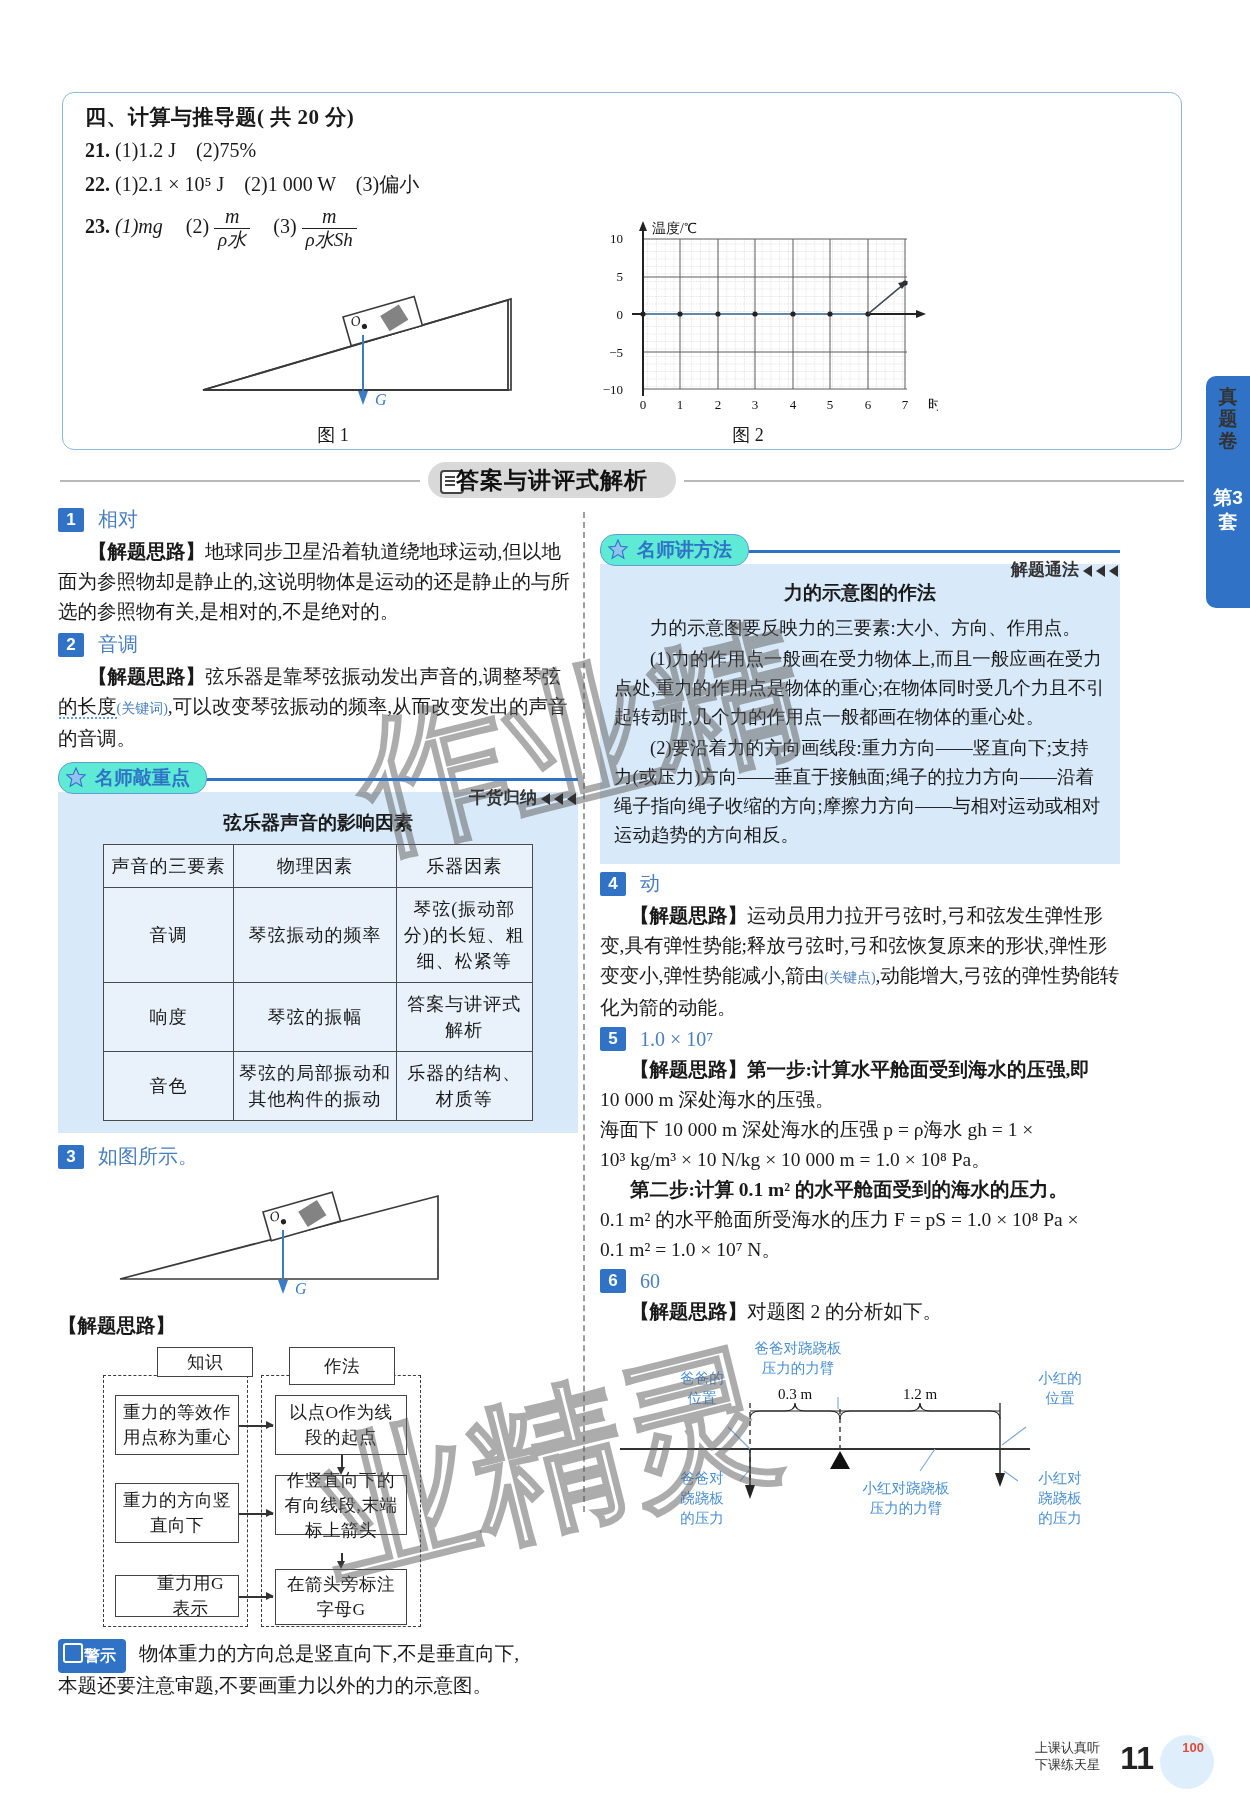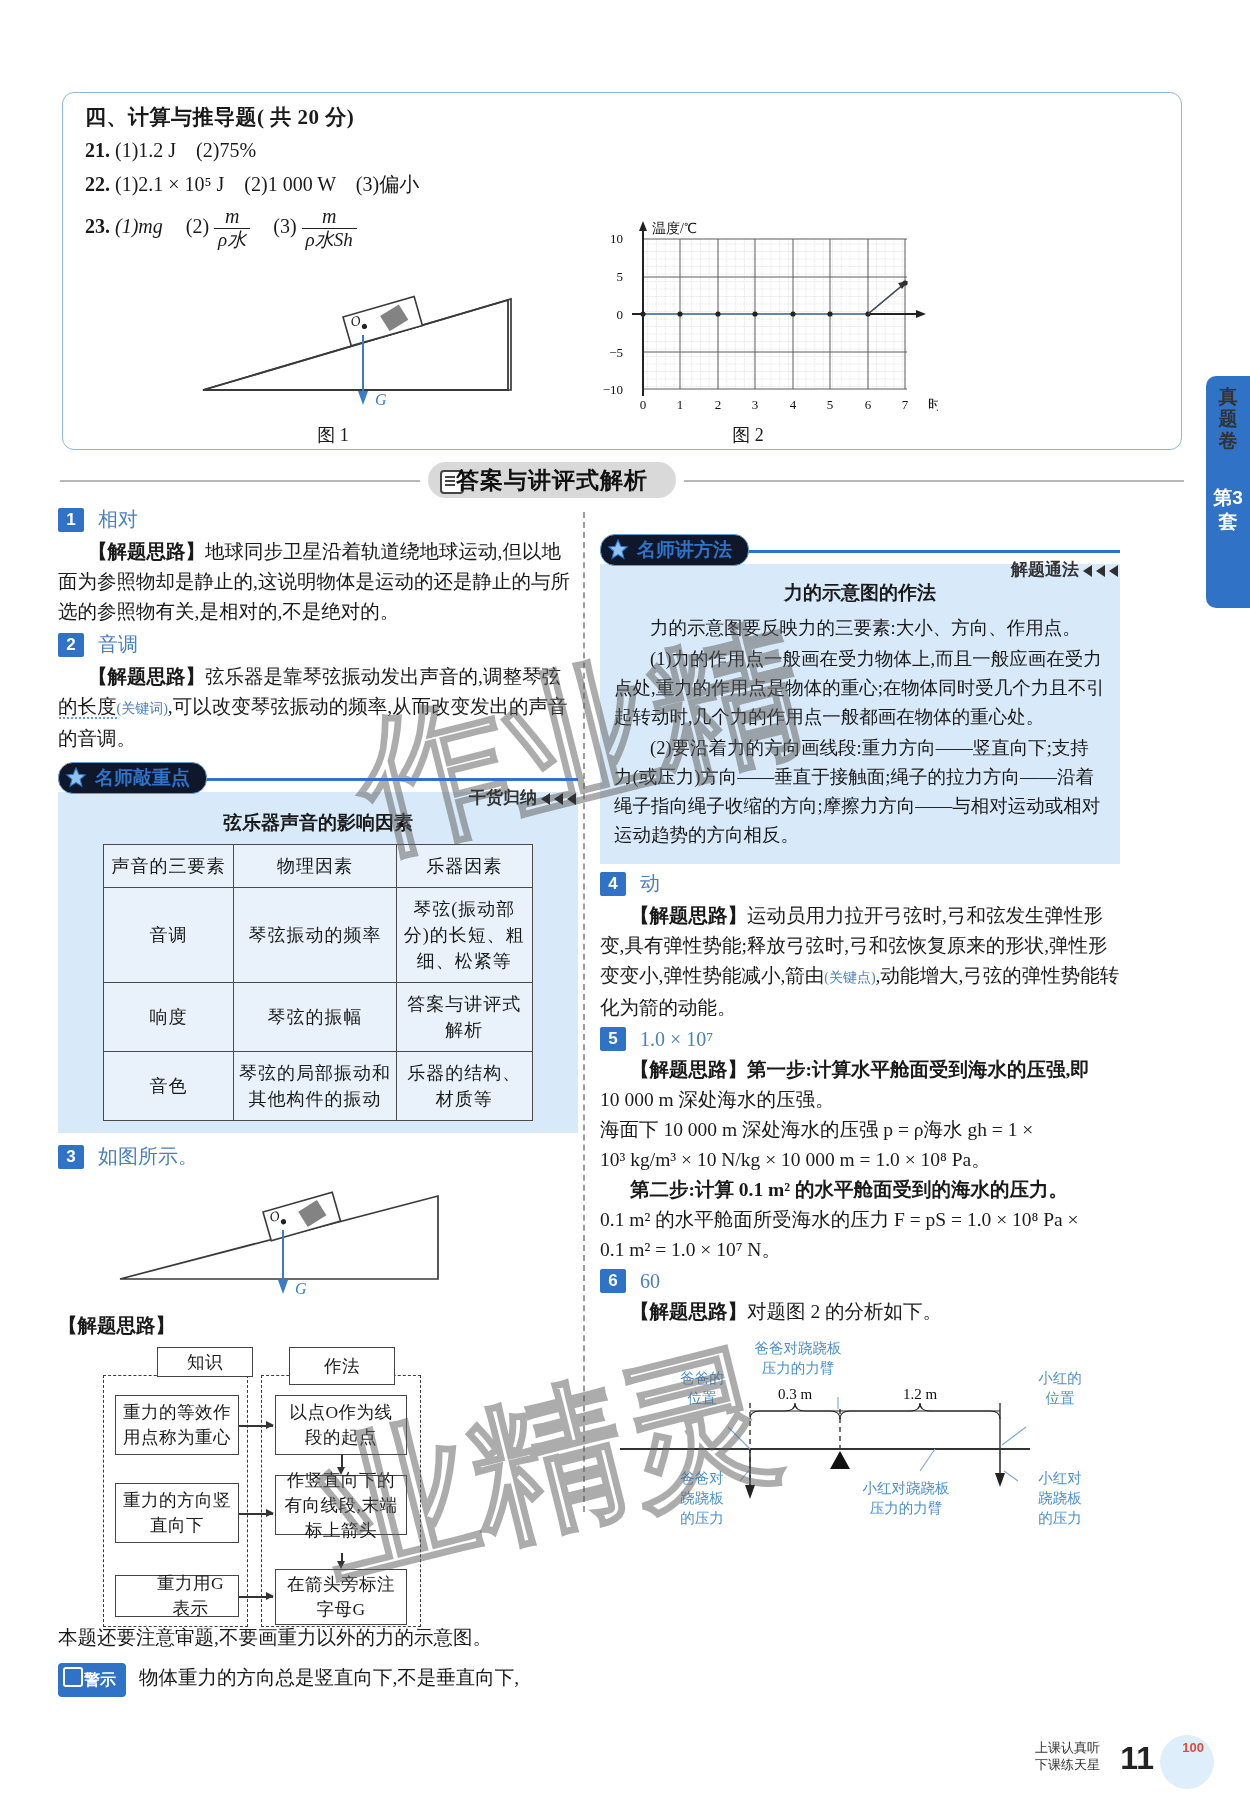--- a/index.html
+++ b/index.html
@@ -73,21 +73,21 @@
   .uline{border-bottom:0;background-image:
       radial-gradient(circle at 2px 2px, #6a9bd4 1px, transparent 1.2px);
       background-size:4px 4px;background-repeat:repeat-x;
       background-position:0 100%;padding-bottom:3px;}
 
   
   .tipbox{position:relative;margin:8px 0 6px 0;}
   .tip-head{position:relative;height:30px;}
   .tip-pill{
     display:inline-block;border:1.6px solid #5f9fd6;border-radius:15px;
-    background:#0f172a;padding:2px 16px 2px 36px;
+    background:#5eead4;padding:2px 16px 2px 36px;
     font-family:"Liberation Sans","DejaVu Sans",sans-serif;
     font-size:19px;font-weight:bold;color:#2f72c6;position:relative;z-index:3;
   }
   .tip-star{position:absolute;left:6px;top:4px;width:22px;height:22px;z-index:4;}
   .tip-rule{position:absolute;left:0;right:0;top:16px;height:3px;background:#2f72c6;z-index:1;}
   .tip-right{
     position:absolute;right:2px;top:24px;
     font-family:"Liberation Sans","DejaVu Sans",sans-serif;
     font-size:17px;font-weight:bold;color:#333;z-index:5;background:transparent;
   }
@@ -377,29 +377,29 @@
     <div class="fbox" style="left:172px;top:128px;width:132px;height:60px;">作竖直向下的有向线段,末端标上箭头</div>
     <div class="fbox" style="left:172px;top:222px;width:132px;height:56px;">在箭头旁标注字母G</div>
 
     <div class="farrow" style="left:136px;top:78px;width:34px;"></div>
     <div class="farrow" style="left:136px;top:166px;width:34px;"></div>
     <div class="farrow" style="left:136px;top:249px;width:34px;"></div>
     <div class="fvarrow" style="left:238px;top:108px;height:12px;"></div>
     <div class="fvarrow" style="left:238px;top:206px;height:8px;"></div>
   </div>
 
-  <p class="para" style="margin-top:-6px">
-    <span>本题还要注意审题,不要画重力以外的力的示意图。</span>
-  </p>
   <p class="para" style="margin-top:10px">
     <span class="warn-pill">
       <span class="warn-ico"></span>
       <span>警示</span>
     </span>
     <span style="margin-left:8px">物体重力的方向总是竖直向下,不是垂直向下,</span>
+  </p>
+  <p class="para" style="margin-top:-6px">
+    <span>本题还要注意审题,不要画重力以外的力的示意图。</span>
   </p>
 </div>
 
 <div class="abs" id="col-right">
 
   <div class="tipbox" style="margin-top:28px">
     <div class="tip-head">
       <div class="tip-rule"></div>
       <span class="tip-pill">
         <svg class="tip-star" viewBox="0 0 24 24">

